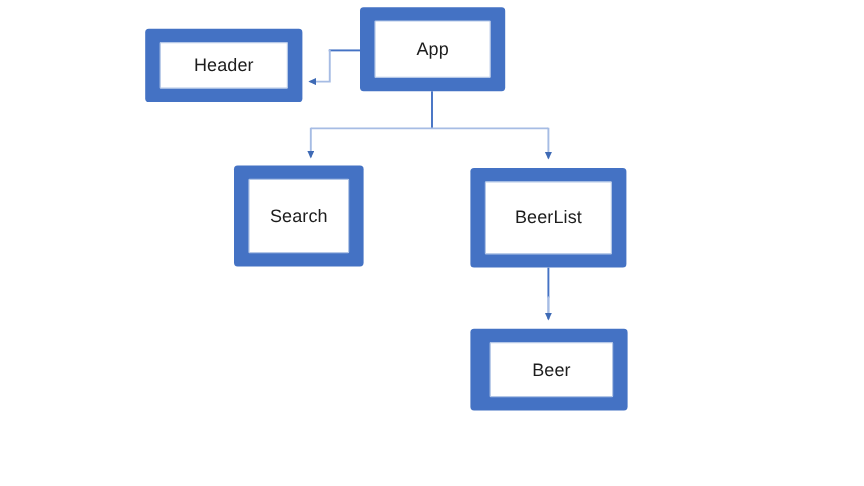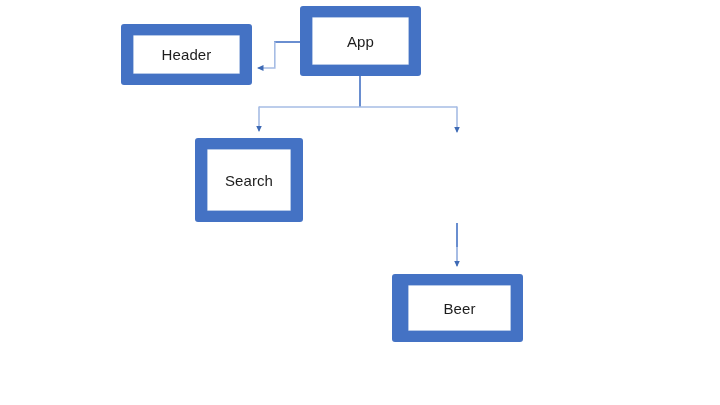--- a/index.html
+++ b/index.html
@@ -99,20 +99,25 @@
       <span class="node-label">Header</span>
     </div>
   </div>
 
   <div class="node node-search">
     <div class="node-inner">
       <span class="node-label">Search</span>
     </div>
   </div>
 
+  <div class="node node-beerlist">
+    <div class="node-inner">
+      <span class="node-label">BeerList</span>
+    </div>
+  </div>
 
   <div class="node node-beer">
     <div class="node-inner">
       <span class="node-label">Beer</span>
     </div>
   </div>
 
 </div>
 
 </body></html>

